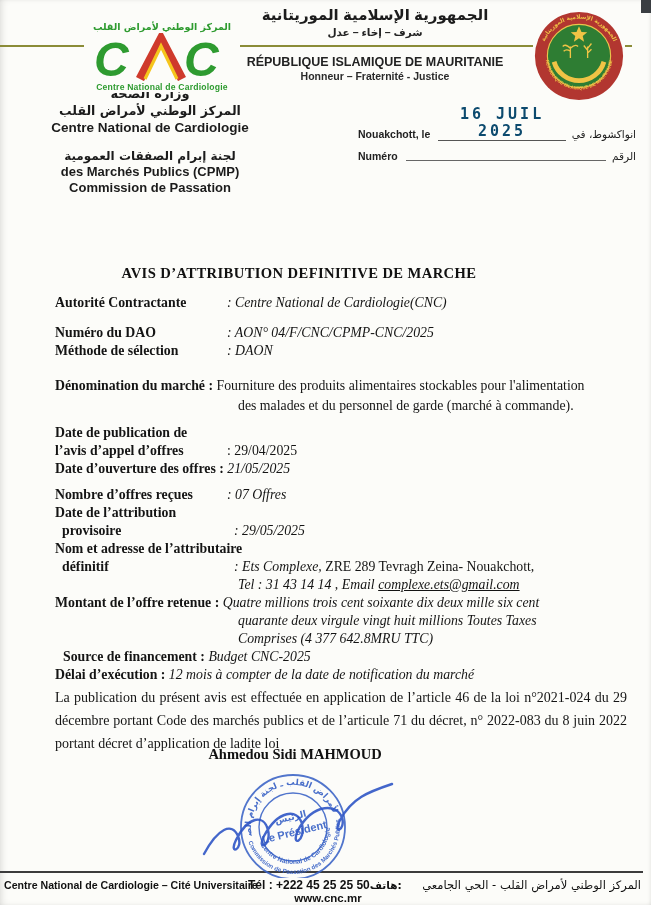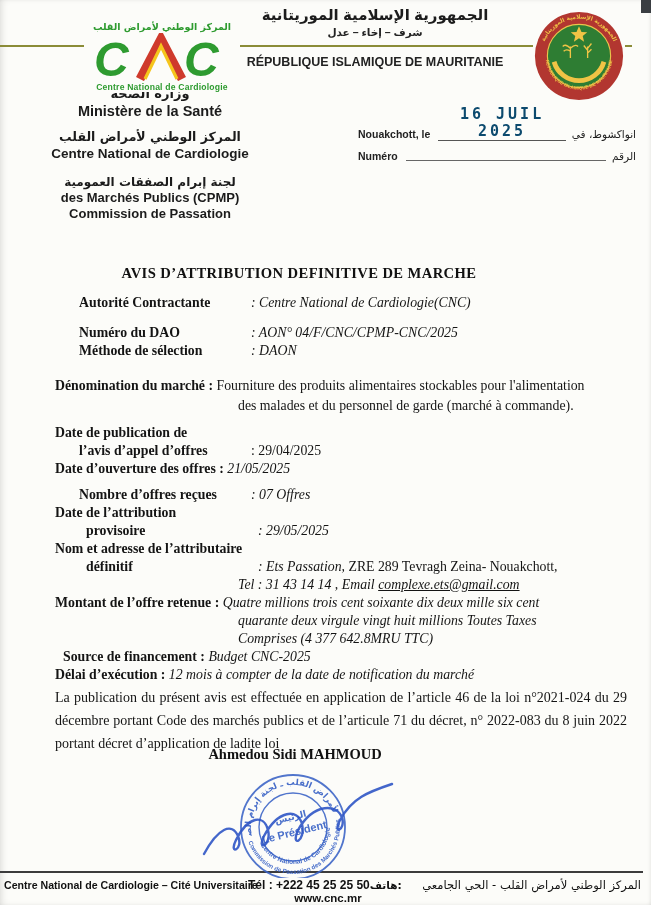--- a/index.html
+++ b/index.html
@@ -45,21 +45,21 @@
   .date-stamp{flex:1; margin:0 6px 0 8px; border-bottom:1.2px solid #555; text-align:center;
     font-family:"DejaVu Sans Mono",monospace; font-weight:bold; font-size:15px; letter-spacing:3px; color:#0c4a6e; line-height:17px;}
   .dateblock .ar{font-size:10.5px; color:#222; font-family:"DejaVu Sans",sans-serif; padding-bottom:1px;}
   .num-row{margin-top:7px;}
   .num-fill{flex:1; border-bottom:1.2px solid #666; margin:0 6px 2px 8px; height:12px;}
 
   
   .doc-title{position:absolute; left:0; top:265px; width:598px; text-align:center;
     font-weight:bold; font-size:14.6px; letter-spacing:.4px; color:#111;}
   .doc-body{position:absolute; left:55px; top:294px; width:569px; font-size:13.8px; line-height:18px; color:#141414;}
-  .frow{display:flex;margin-left:24px;}
+  .frow{display:flex;}
   .frow .lab{font-weight:bold; flex:0 0 172px;}
   .frow .lab.ind{padding-left:7px;}
   .frow .val{flex:1;}
   .it{font-style:italic;}
   .mt12{margin-top:12px;} .mt16{margin-top:16px;} .mt8{margin-top:8px;}
   .inlinerow b{font-weight:bold;}
   .indent183{margin-left:183px;}
   .email{text-decoration:underline;font-style:italic;}
   .legal{position:absolute; left:55px; top:686px; width:572px; font-size:14px; line-height:23px; text-align:justify; color:#141414;}
 
@@ -92,20 +92,21 @@
       <polyline points="53,46 69,13 85,46" fill="none" stroke="#f5c51c" stroke-width="3.2"></polyline>
       <text x="92" y="43" font-family="Liberation Sans, sans-serif" font-size="48" font-weight="bold" font-style="italic" fill="#2e9b30">C</text>
     </svg>
     <div class="caption">Centre National de Cardiologie</div>
   </div>
 
   <div class="center-header">
     <div class="ar-republic">الجمهورية الإسلامية الموريتانية</div>
     <div class="ar-motto">شرف – إخاء – عدل</div>
     <div class="fr-republic">RÉPUBLIQUE ISLAMIQUE DE MAURITANIE</div>
+    <div class="fr-motto">Honneur – Fraternité - Justice</div>
   </div>
 
   <div class="seal">
     <svg width="92" height="96" viewBox="0 0 96 96">
       <defs>
         <path id="sealTop" d="M 9 48 A 39 39 0 0 1 87 48"></path>
         <path id="sealBot" d="M 13 48 A 35 35 0 0 0 83 48"></path>
       </defs>
       <circle cx="48" cy="48" r="46" fill="#b23630"></circle>
       <circle cx="48" cy="48" r="33" fill="#2e7d33" stroke="#e9c34c" stroke-width="1.2"></circle>
@@ -117,21 +118,20 @@
       </text>
       <polygon points="48,17 50.6,22.9 56.6,23.2 51.9,27.2 53.3,33 48,29.6 42.7,33 44.1,27.2 39.4,23.2 45.4,22.9" fill="#f0c445"></polygon>
       <path d="M 22 54 A 27 27 0 0 0 74 54" stroke="#f0c445" stroke-width="5" fill="none"></path>
       <path d="M 39 50 L 39 38 M 39 40 C 35 36 33 36 31 38 M 39 40 C 43 36 45 36 47 38 M 39 43 C 36 41 34 41 32 43" stroke="#f0c445" stroke-width="1.4" fill="none"></path>
       <path d="M 57 50 L 57 38 M 57 40 L 61 35 M 57 42 L 53 37 M 57 45 L 61 41" stroke="#f0c445" stroke-width="1.4" fill="none"></path>
     </svg>
   </div>
 
   <div class="ministry">
     <div class="ar m-ar1">وزارة الصحة</div>
-    <div class="fr m-fr1">Ministère de la Santé</div>
     <div class="ar m-ar2">المركز الوطني لأمراض القلب</div>
     <div class="fr m-fr2">Centre National de Cardiologie</div>
     <div class="ar m-ar3">لجنة إبرام الصفقات العمومية</div>
     <div class="fr m-fr3">des Marchés Publics (CPMP)</div>
     <div class="fr m-fr3">Commission de Passation</div>
   </div>
 
   <div class="dateblock">
     <div class="row">
       <span class="lbl">Nouakchott, le</span>
@@ -179,21 +179,21 @@
       <span class="val it">: 07 Offres</span>
     </div>
     <div style="font-weight:bold;">Date de l’attribution</div>
     <div class="frow">
       <span class="lab ind">provisoire</span>
       <span class="val it">: 29/05/2025</span>
     </div>
     <div style="font-weight:bold;">Nom et adresse de l’attributaire</div>
     <div class="frow">
       <span class="lab ind">définitif</span>
-      <span class="val"><span class="it">: Ets Passation,</span><span> ZRE 289 Tevragh Zeina- Nouakchott,</span></span>
+      <span class="val"><span class="it">: Ets Complexe,</span><span> ZRE 289 Tevragh Zeina- Nouakchott,</span></span>
     </div>
     <div class="indent183 it">
       <span>Tel : 31 43 14 14 , Email </span><span class="email">complexe.ets@gmail.com</span>
     </div>
     <div class="inlinerow">
       <b>Montant de l’offre retenue :</b>
       <span class="it">Quatre millions trois cent soixante dix deux mille  six cent</span>
       <div class="indent183 it">quarante deux virgule vingt huit millions Toutes Taxes</div>
       <div class="indent183 it">Comprises (4 377 642.8MRU TTC)</div>
     </div>

